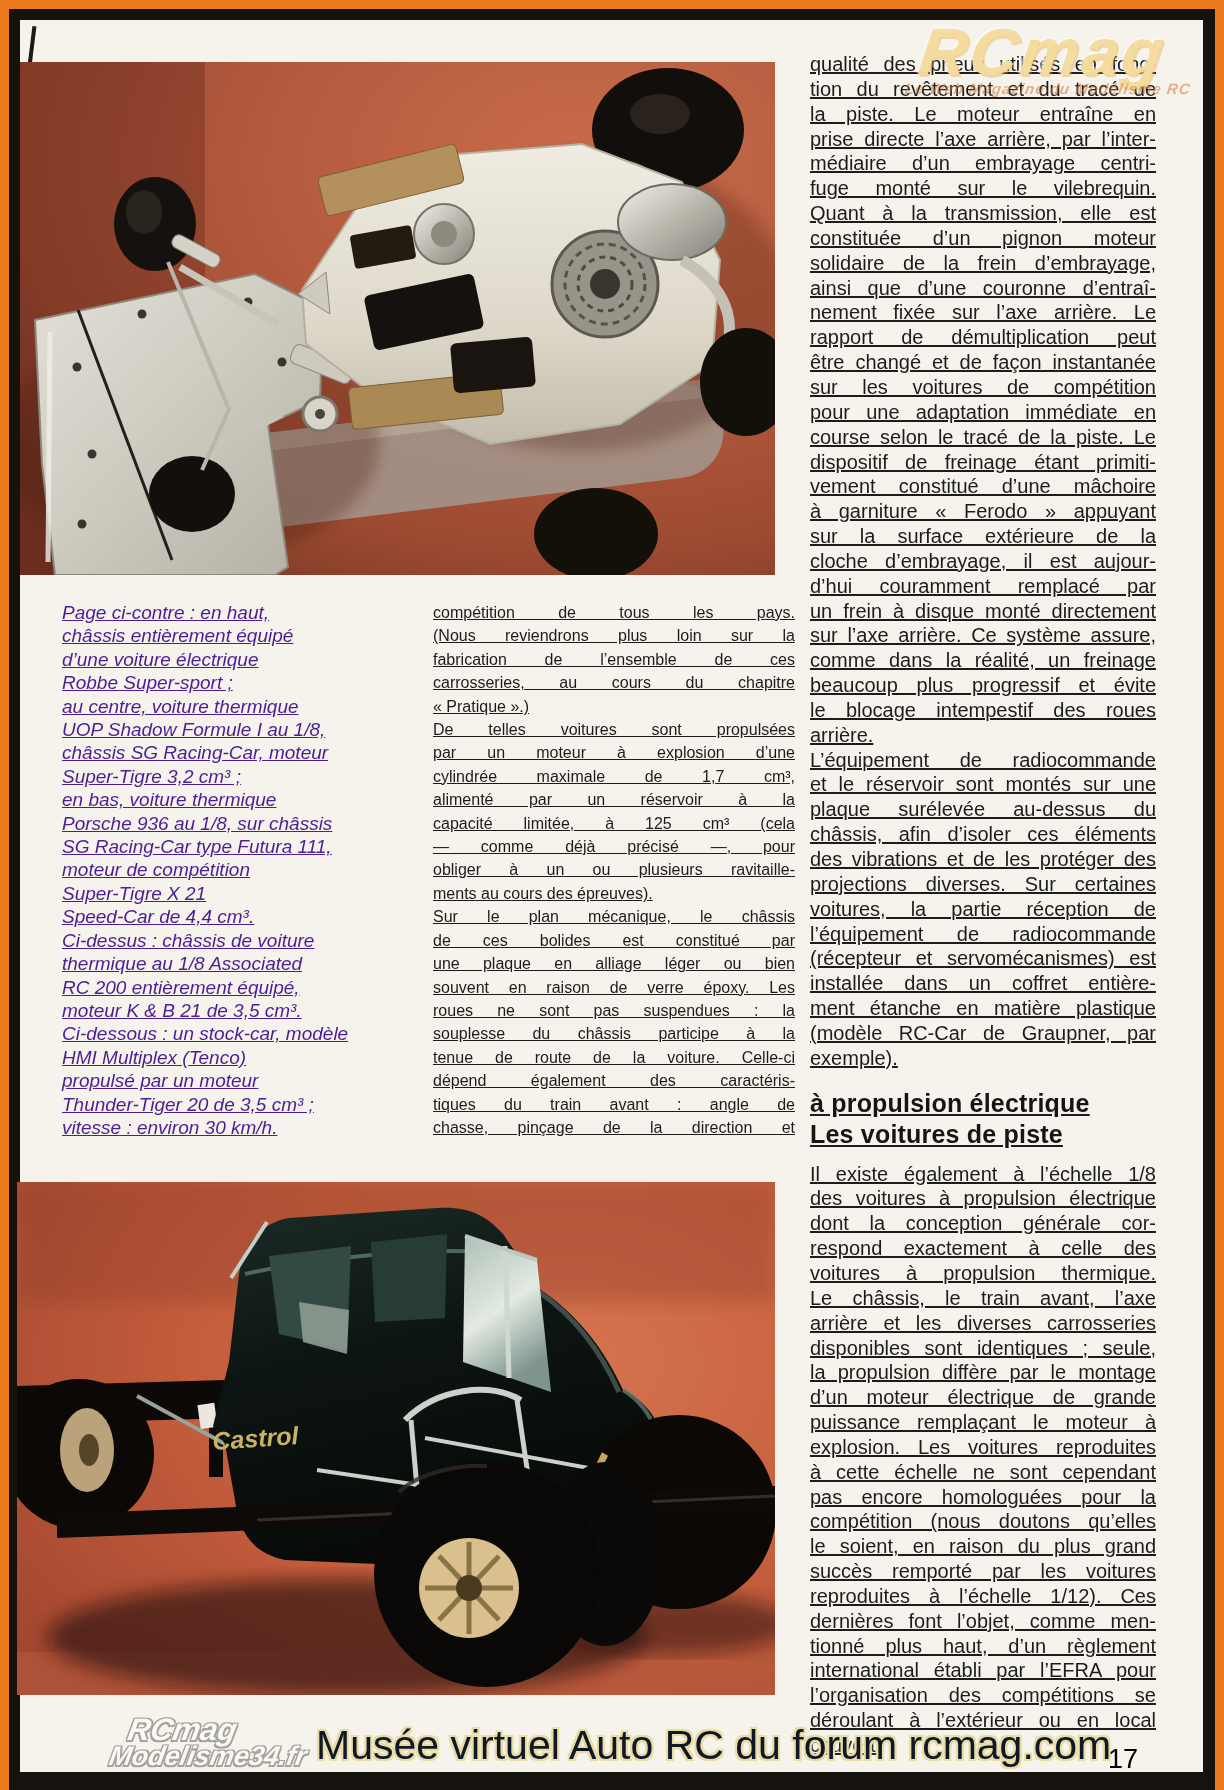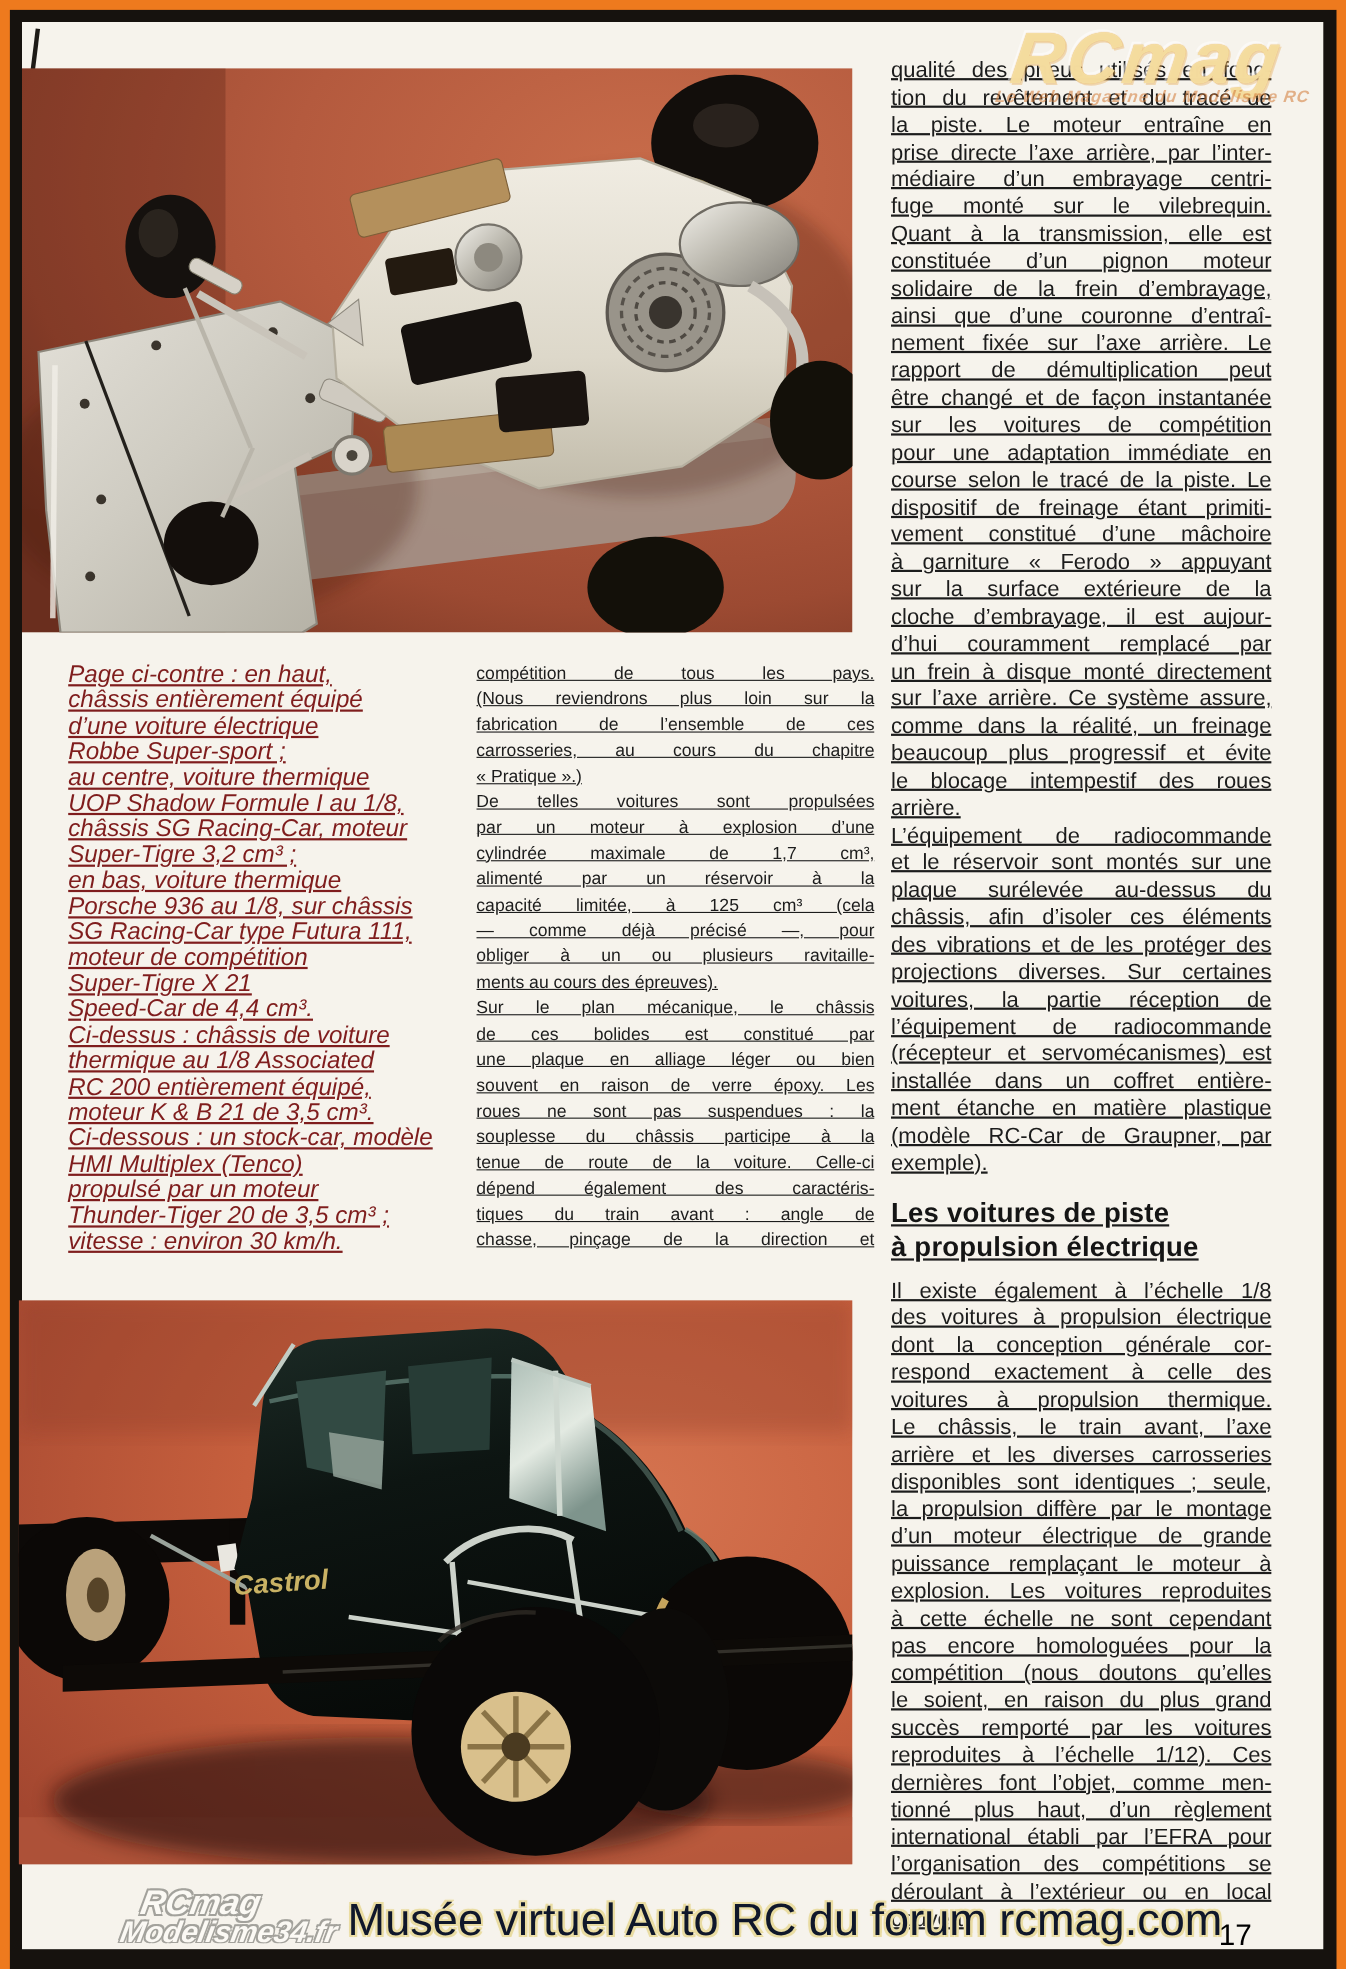--- a/index.html
+++ b/index.html
@@ -7,21 +7,21 @@
          font-family:"Liberation Sans","DejaVu Sans",sans-serif;}
   #frame-black{position:absolute;left:9px;top:9px;right:9px;bottom:0px;background:#16120e;}
   #paper{position:absolute;left:20px;top:20px;right:21px;bottom:18px;background:#f6f3ec;}
   
   .photo{position:absolute;display:block;}
   #top-photo{left:20px;top:62px;}
   #bottom-photo{left:17px;top:1182px;}
   #antenna-nub{position:absolute;left:30px;top:26px;width:4px;height:40px;background:#1d1a16;transform:rotate(7deg);}
   
   .col{position:absolute;color:#1c1c1c;text-decoration:underline;}
-  #caption-col{left:62px;top:601px;width:352px;font-size:22px;line-height:23.4px;font-style:italic;color:#7f1d1d;}
+  #caption-col{left:62px;top:601px;width:352px;font-size:19px;line-height:23.4px;font-style:italic;color:#4c1d95;}
   #middle-col{left:433px;top:601px;width:362px;font-size:16px;line-height:23.4px;}
   #right-col{left:810px;top:52px;width:346px;font-size:20px;line-height:24.85px;}
   .jl{text-align:justify;text-align-last:justify;white-space:nowrap;overflow:hidden;}
   .jl.pend{text-align-last:left;}
   .cl{white-space:nowrap;}
   #section-heading{font-weight:bold;font-size:25px;line-height:31px;margin:17px 0 12px 0;letter-spacing:.2px;color:#151515;}
   
   #rcmag-top{position:absolute;left:920px;top:14px;font-style:italic;font-weight:bold;font-size:66px;
      letter-spacing:3px;transform:skewX(-8deg);color:rgba(247,233,178,0.8);
      text-shadow:0 0 1px rgba(228,162,70,.9),2px 2px 0 rgba(228,162,70,.35),-2px -2px 0 rgba(255,255,255,.5);}
@@ -301,22 +301,22 @@
         <div class="jl">projections diverses. Sur certaines</div>
         <div class="jl">voitures, la partie réception de</div>
         <div class="jl">l’équipement de radiocommande</div>
         <div class="jl">(récepteur et servomécanismes) est</div>
         <div class="jl">installée dans un coffret entière-</div>
         <div class="jl">ment étanche en matière plastique</div>
         <div class="jl">(modèle RC-Car de Graupner, par</div>
         <div class="jl pend">exemple).</div>
       </div>
     <div id="section-heading">
+      <div>à propulsion électrique</div>
       <div>Les voitures de piste</div>
-      <div>à propulsion électrique</div>
     </div>
     <div id="rc-block2">
         <div class="jl">Il existe également à l’échelle 1/8</div>
         <div class="jl">des voitures à propulsion électrique</div>
         <div class="jl">dont la conception générale cor-</div>
         <div class="jl">respond exactement à celle des</div>
         <div class="jl">voitures à propulsion thermique.</div>
         <div class="jl">Le châssis, le train avant, l’axe</div>
         <div class="jl">arrière et les diverses carrosseries</div>
         <div class="jl">disponibles sont identiques ; seule,</div>

